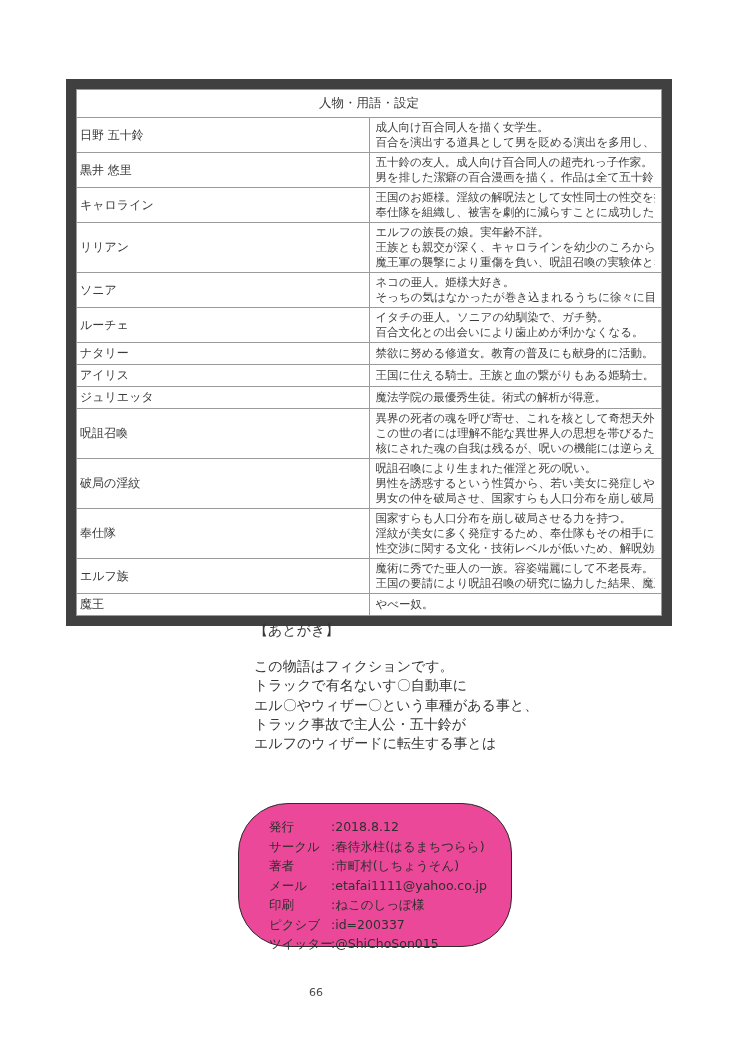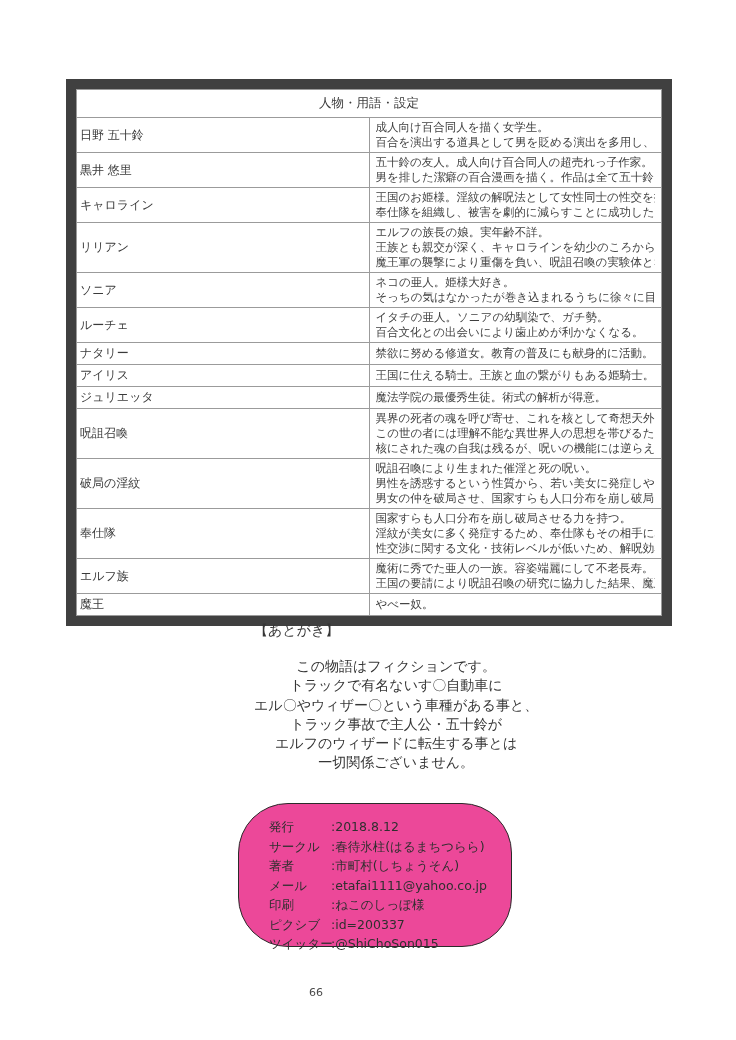--- a/index.html
+++ b/index.html
@@ -21,21 +21,21 @@
     font-weight:normal;
   }
   th.tbl-title { text-align:center; font-size:12.5px; padding:5px 4px; color:#3a3a3a; }
   td.name-cell { width:96px; text-align:left; font-size:12px; padding:2px 3px; color:#3a3a3a; }
   td.desc-cell { font-size:11.5px; padding:2px 6px; }
   td.desc-cell .dline { line-height:15px; white-space:nowrap; overflow:hidden; }
 
   
   .afterword { position:absolute; left:254px; top:620px; font-size:14px; color:#363636; }
   .afterword .aw-title { margin-bottom:17px; line-height:20px; }
-  .afterword .aw-line { line-height:19.3px; white-space:nowrap;text-align:center; }
+  .afterword .aw-line { line-height:19.3px; white-space:nowrap; }
 
   
   .colophon {
     position:absolute; left:238px; top:803px; width:274px; height:144px;
     border:1.5px solid #2b2b2b; border-radius:50px;
     box-sizing:border-box; padding:13px 0 0 30px;
     background:#ec4899;
   }
   .colophon .c-row { display:flex; font-size:12.5px; line-height:19.5px; color:#2f2f2f; }
   .colophon .c-label { width:62px; flex:none; white-space:nowrap; overflow:visible; }
@@ -162,21 +162,20 @@
   </div>
 
   <div class="afterword">
     <div class="aw-title">【あとがき】</div>
     <div id="afterword-lines">
         <div class="aw-line">この物語はフィクションです。</div>
         <div class="aw-line">トラックで有名ないす〇自動車に</div>
         <div class="aw-line">エル〇やウィザー〇という車種がある事と、</div>
         <div class="aw-line">トラック事故で主人公・五十鈴が</div>
         <div class="aw-line">エルフのウィザードに転生する事とは</div>
-        <div class="aw-line">一切関係ございません。</div>
       </div>
   </div>
 
   <div class="colophon">
     <div id="colophon-rows">
         <div class="c-row">
           <span class="c-label">発行</span>
           <span class="c-value">:2018.8.12</span>
         </div>
         <div class="c-row">

